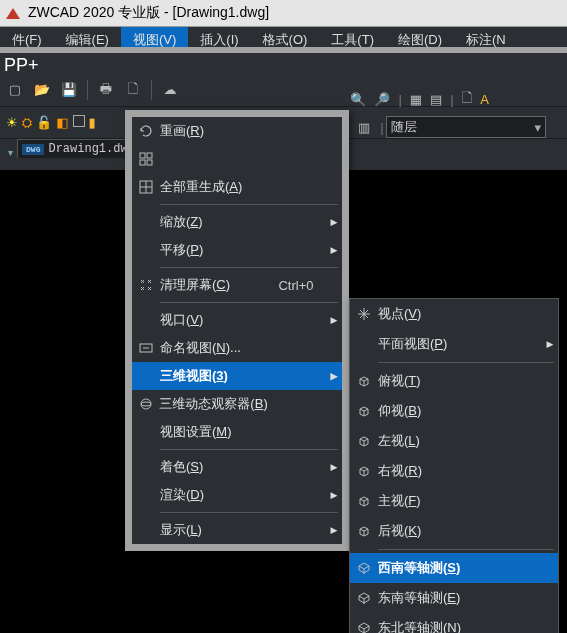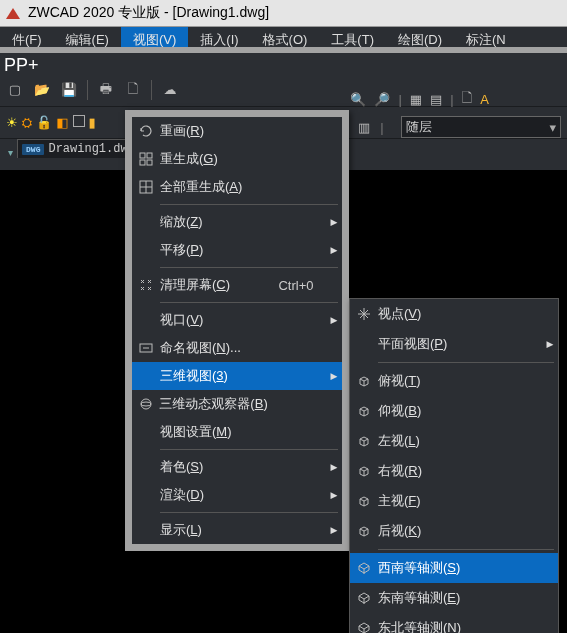--- a/index.html
+++ b/index.html
@@ -71,21 +71,21 @@
   .layer-dd {
     background: #1c1e22;
     border: 1px solid #666;
     height: 22px;
     width: 160px;
     display: flex;
     align-items: center;
     padding: 0 4px;
     color: #ccc;
     position: absolute;
-    right: 6px;
+    right: 21px;
     top: 116px;
   }
   .layer-dd::after {
     content: "▾";
     margin-left: auto;
     color: #aaa;
   }
   .tabbar {
     display: flex;
     align-items: end;
@@ -137,21 +137,21 @@
     box-shadow: 2px 2px 6px rgba(0,0,0,.5);
     z-index: 10;
     margin-top: 48px;
   }
   .dd-row {
     display: flex;
     align-items: center;
     height: 28px;
     color: #e0e0e0;
   }
-  .dd-row.hl { background: #0a6ac1; color: #fff; }
+  .dd-row.hl { background: #0a6ac1; color: #fff; font-weight: bold; }
   .dd-iconcol {
     width: 28px;
     display:flex;
     align-items:center;
     justify-content:center;
     color:#bbb;
   }
   .dd-text { flex: 1; white-space: nowrap; }
   .dd-text .ul { text-decoration: underline; }
   .dd-sc { width: 60px; text-align: center; color:#ccc; font-size:13px;}
@@ -274,21 +274,20 @@
     </div>
     <div class="dd-row">
       <div class="dd-iconcol">
         <svg width="14" height="14" viewBox="0 0 14 14">
           <rect x="1" y="1" width="5" height="5" fill="none" stroke="#bbb"></rect>
           <rect x="8" y="1" width="5" height="5" fill="none" stroke="#bbb"></rect>
           <rect x="1" y="8" width="5" height="5" fill="none" stroke="#bbb"></rect>
           <rect x="8" y="8" width="5" height="5" fill="none" stroke="#bbb"></rect>
         </svg>
       </div>
-      <div class="dd-text">重生成(<span class="ul">G</span>)</div>
       <div class="dd-sc"></div>
       <div class="dd-arr"></div>
     </div>
     <div class="dd-row">
       <div class="dd-iconcol">
         <svg width="14" height="14" viewBox="0 0 14 14">
           <rect x="1" y="1" width="12" height="12" fill="none" stroke="#bbb"></rect>
           <path d="M1 7h12M7 1v12" stroke="#bbb"></path>
         </svg>
       </div>

